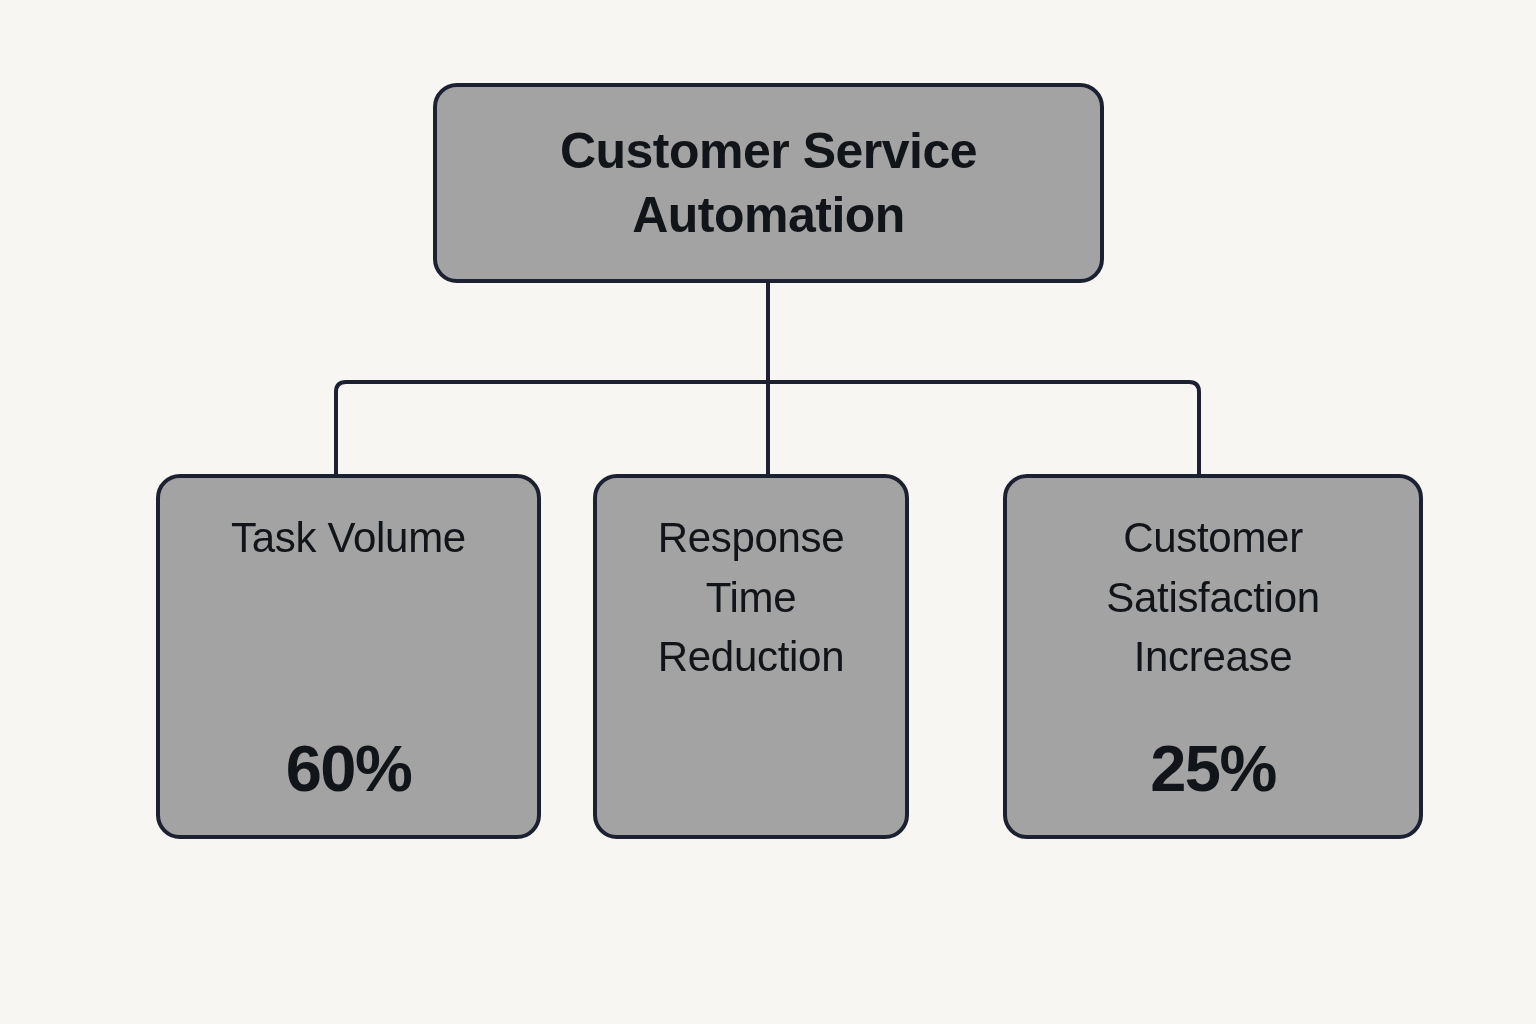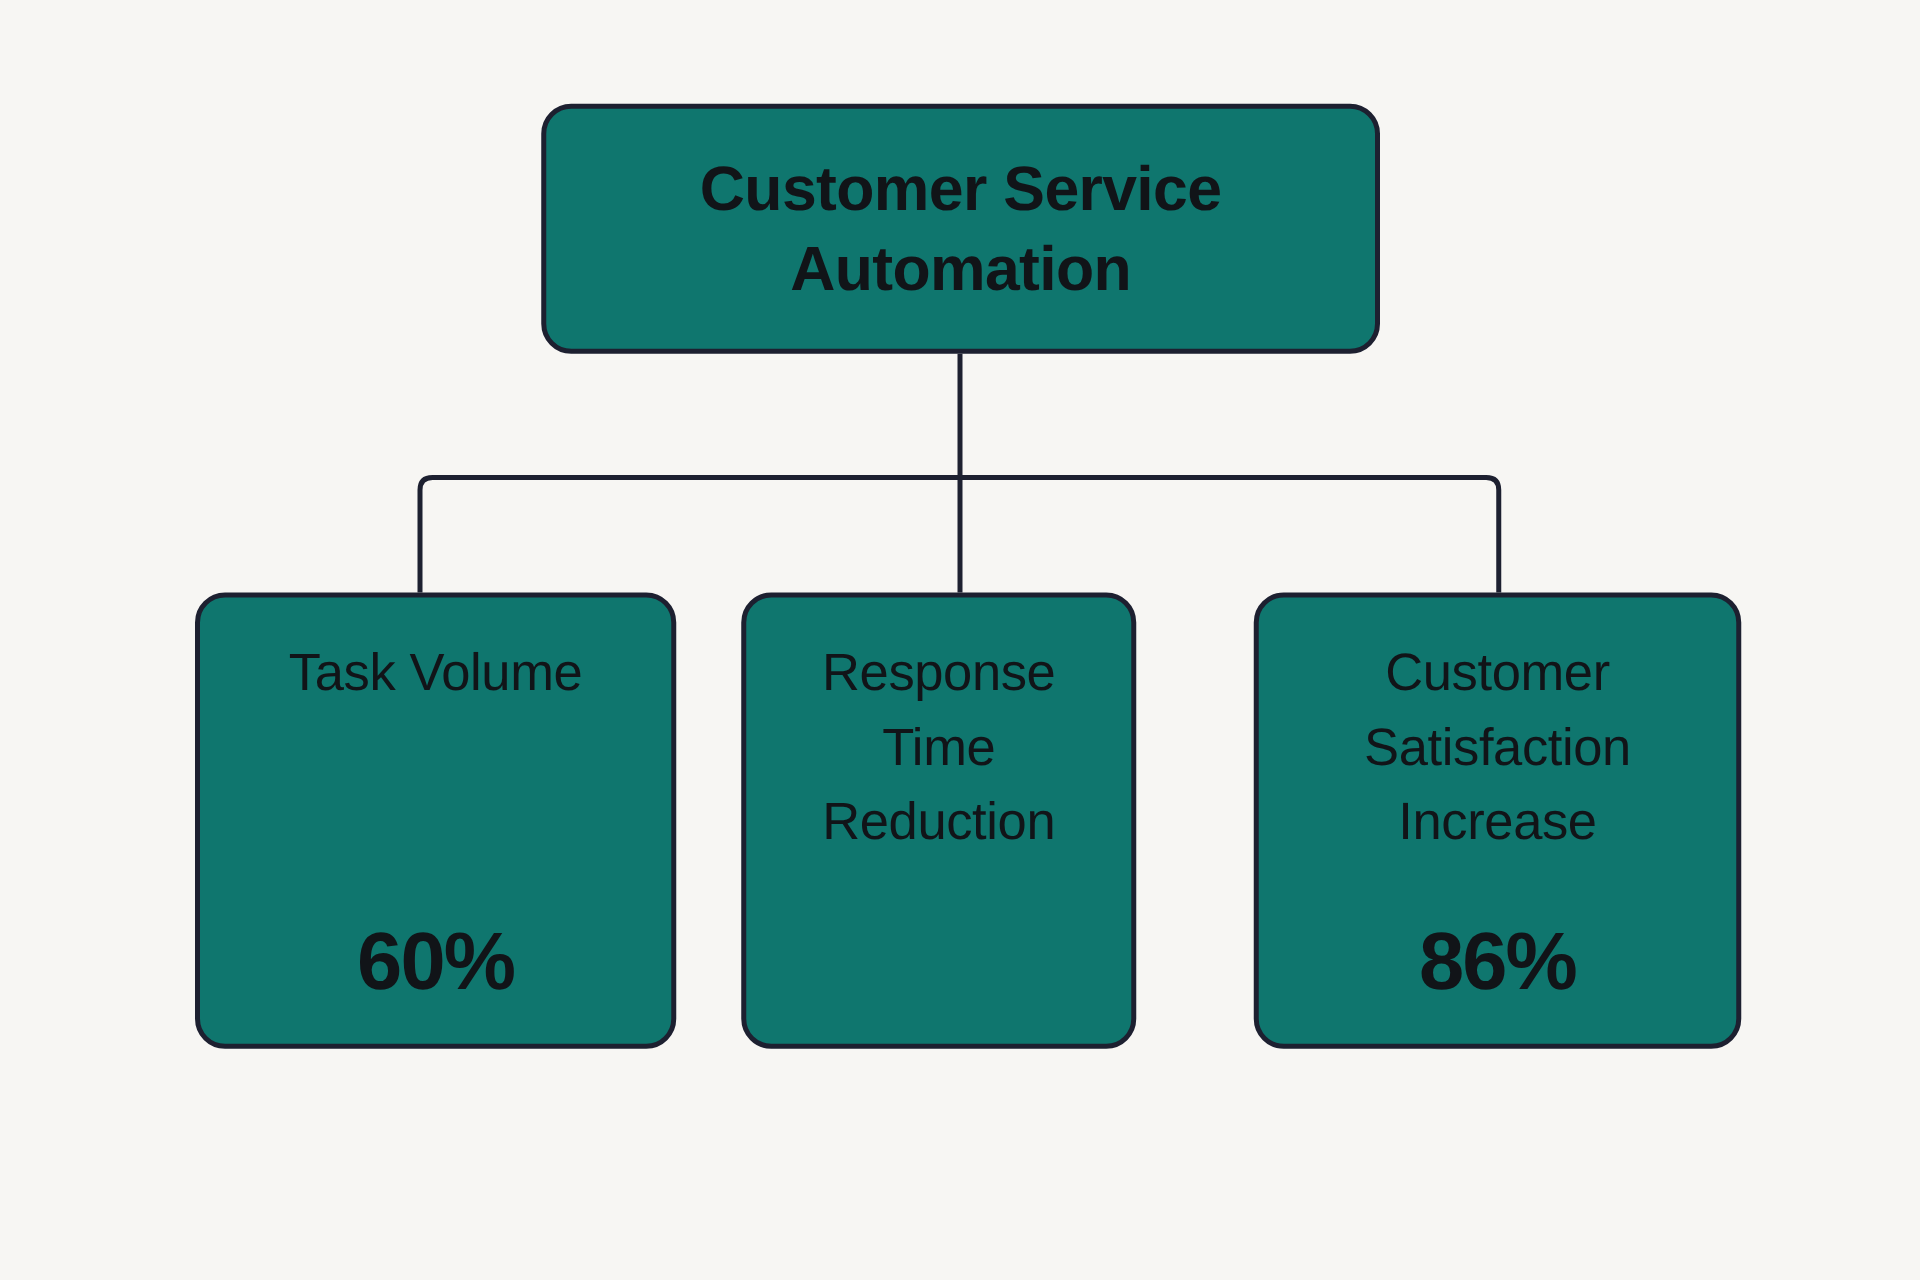--- a/index.html
+++ b/index.html
@@ -25,21 +25,21 @@
     position: absolute;
     left: 0;
     top: 0;
     width: 1536px;
     height: 1024px;
     pointer-events: none;
   }
   .node {
     position: absolute;
     box-sizing: border-box;
-    background: #0f766e;
+    background: #a3a3a3;
     border: 4px solid #1D2030;
     border-radius: 22px;
     display: flex;
     flex-direction: column;
     align-items: center;
     color: #111418;
   }
   
   #node-root {
     left: 433px;
@@ -58,21 +58,21 @@
   }
   
   .leaf {
     height: 365px;
     justify-content: flex-start;
     padding-top: 30px;
     border-radius: 24px;
   }
   #node-leaf-0 { left: 156px;  top: 474px; width: 385px; }
   #node-leaf-1 { left: 593px;  top: 474px; width: 316px; }
-  #node-leaf-2 { left: 1003px; top: 474px; width: 390px; }
+  #node-leaf-2 { left: 1003px; top: 474px; width: 420px; }
 
   .leaf .leaf-label {
     font-size: 42px;
     font-weight: normal;
     line-height: 1.42;
     text-align: center;
     letter-spacing: -0.3px;
     padding: 0 8px;
   }
   .leaf .leaf-value {
@@ -111,16 +111,16 @@
     <div class="leaf-label"><span>Task Volume</span><br></div>
     <div class="leaf-value">60%</div>
   </div>
 
   <div class="node leaf" id="node-leaf-1">
     <div class="leaf-label"><span>Response</span><br><span>Time</span><br><span>Reduction</span></div>
   </div>
 
   <div class="node leaf" id="node-leaf-2">
     <div class="leaf-label"><span>Customer</span><br><span>Satisfaction</span><br><span>Increase</span></div>
-    <div class="leaf-value">86%</div>
+    <div class="leaf-value">25%</div>
   </div>
 
 </div>
 
 </body></html>

